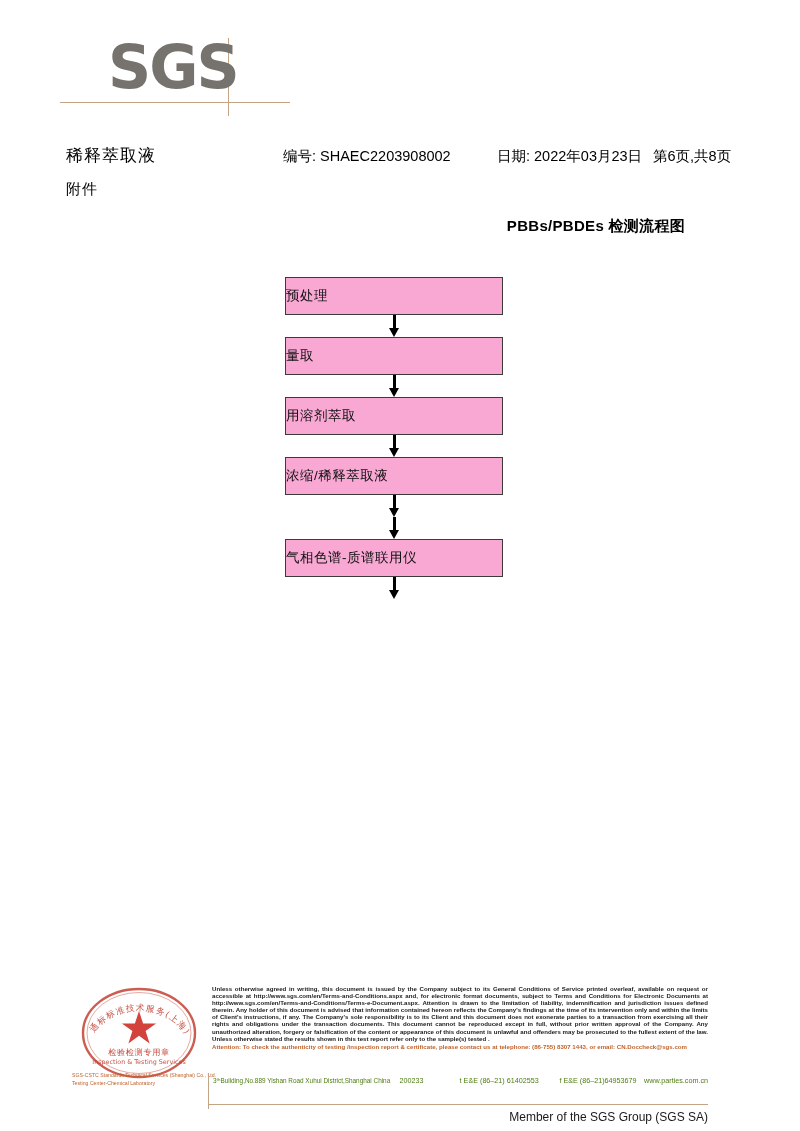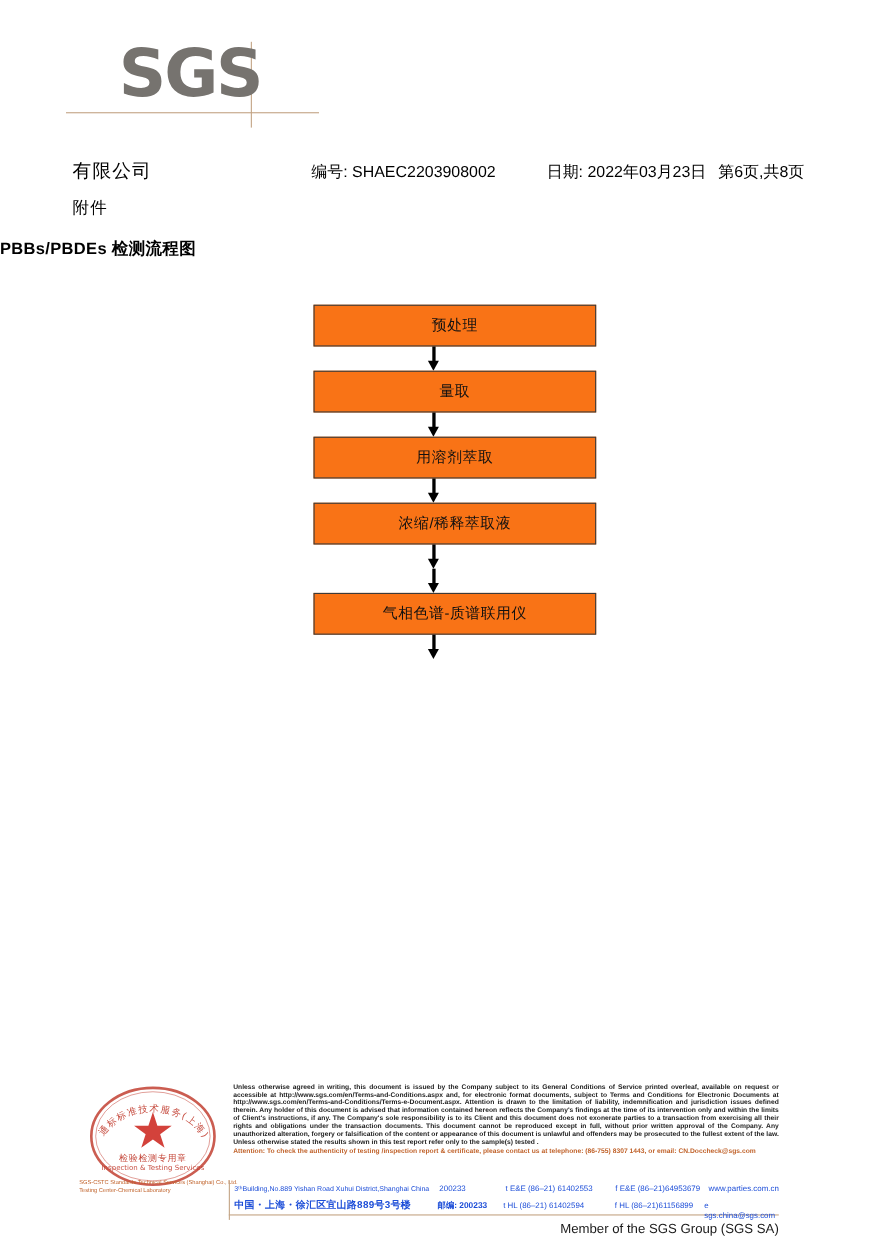--- a/index.html
+++ b/index.html
@@ -84,41 +84,41 @@
     left: 653px;
     top: 147px;
   }
 
   
   #flow-title {
     position: absolute;
     left: 0;
     top: 217px;
     width: 685px;
-    text-align: left;
+    text-align: right;
     font-size: 15px;
     font-weight: bold;
     letter-spacing: 0.3px;
   }
   #flow {
     position: absolute;
     left: 285px;
     top: 277px;
     width: 218px;
   }
   .flow-box {
     position: relative;
     box-sizing: border-box;
-    width: 257px;
+    width: 218px;
     height: 38px;
     border: 1.3px solid #3b3b3b;
-    background: #f97316;
+    background: #f9a8d4;
     display: flex;
     align-items: center;
-    justify-content: center;
+    justify-content: flex-start;
     font-size: 13.5px;
     color: #111;
     letter-spacing: 0.5px;
   }
   .flow-arrow {
     position: relative;
     width: 218px;
     height: 22px;
   }
   .flow-arrow .shaft {
@@ -196,21 +196,21 @@
     width: 500px;
     height: 1.2px;
     background: #c3a484;
   }
 
   #addr {
     position: absolute;
     left: 213px;
     top: 1076px;
     width: 495px;
-    color: #1d4ed8;
+    color: #4d7c0f;
   }
   .addr-row {
     display: flex;
     align-items: baseline;
     height: 13px;
   }
   .addr-main   { width: 192px; font-size: 6.4px; }
   .addr-main.cn{ font-size: 9px; font-weight: bold; letter-spacing: 0.3px;}
   .addr-zip    { width: 62px;  font-size: 7.2px; }
   .addr-zip.cn { font-size: 7.6px; font-weight: bold; }
@@ -230,21 +230,21 @@
 </style>
 </head>
 <body>
 
 <div id="logo-area">
   <div id="logo-hline"></div>
   <div id="logo-vline"></div>
   <div id="logo-text">SGS</div>
 </div>
 
-<div class="hdr" id="hdr-title">有限公司</div>
+<div class="hdr" id="hdr-title">稀释萃取液</div>
 <div class="hdr" id="hdr-attach">附件</div>
 <div class="hdr" id="hdr-no">编号: SHAEC2203908002</div>
 <div class="hdr" id="hdr-date">日期: 2022年03月23日</div>
 <div class="hdr" id="hdr-page">第6页,共8页</div>
 
 <div id="flow-title">PBBs/PBDEs 检测流程图</div>
 
 <div id="flow">
 
   <div class="flow-box">
@@ -323,22 +323,15 @@
 <div id="addr-divider-h"></div>
 
 <div id="addr">
   <div class="addr-row">
     <span class="addr-main">3ᵗʰBuilding,No.889 Yishan Road Xuhui District,Shanghai China</span>
     <span class="addr-zip">200233</span>
     <span class="addr-tel">t E&amp;E (86–21) 61402553</span>
     <span class="addr-fax">f E&amp;E (86–21)64953679</span>
     <span class="addr-web">www.parties.com.cn</span>
   </div>
-  <div class="addr-row">
-    <span class="addr-main cn">中国・上海・徐汇区宜山路889号3号楼</span>
-    <span class="addr-zip cn">邮编: 200233</span>
-    <span class="addr-tel">t HL (86–21) 61402594</span>
-    <span class="addr-fax">f HL (86–21)61156899</span>
-    <span class="addr-web">e sgs.china@sgs.com</span>
-  </div>
 </div>
 
 <div id="member">Member of the SGS Group (SGS SA)</div>
 
 </body></html>

